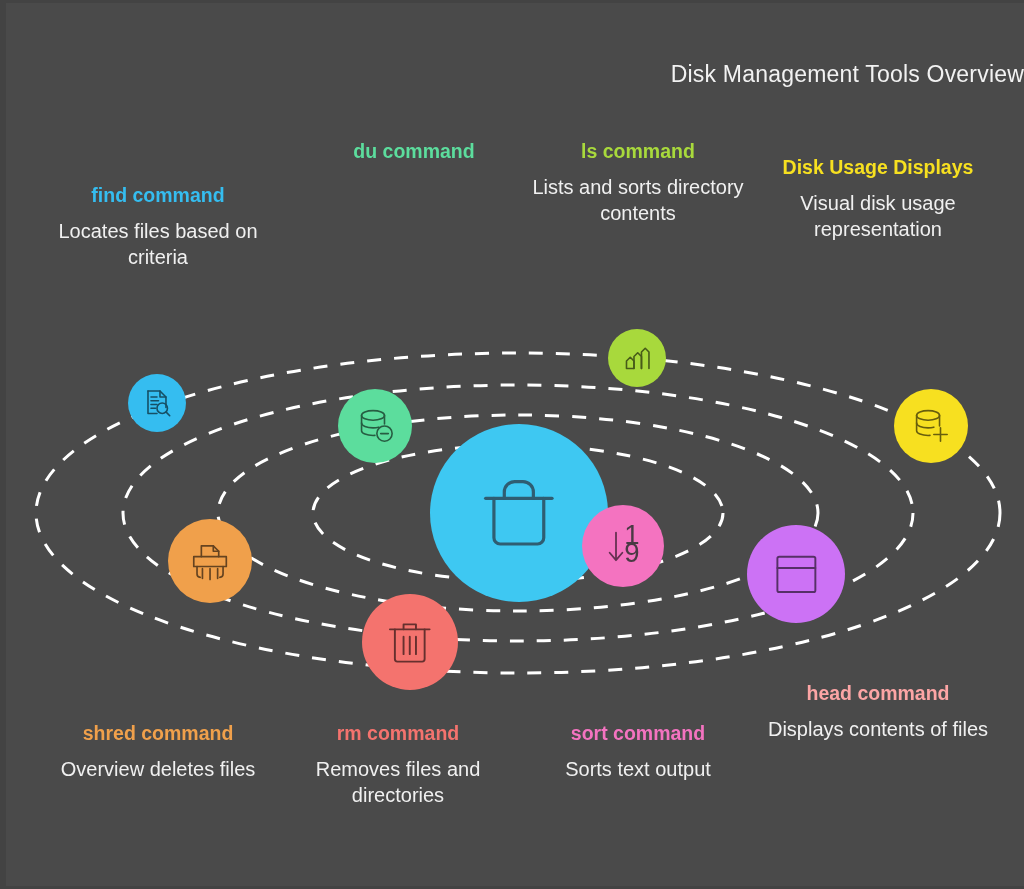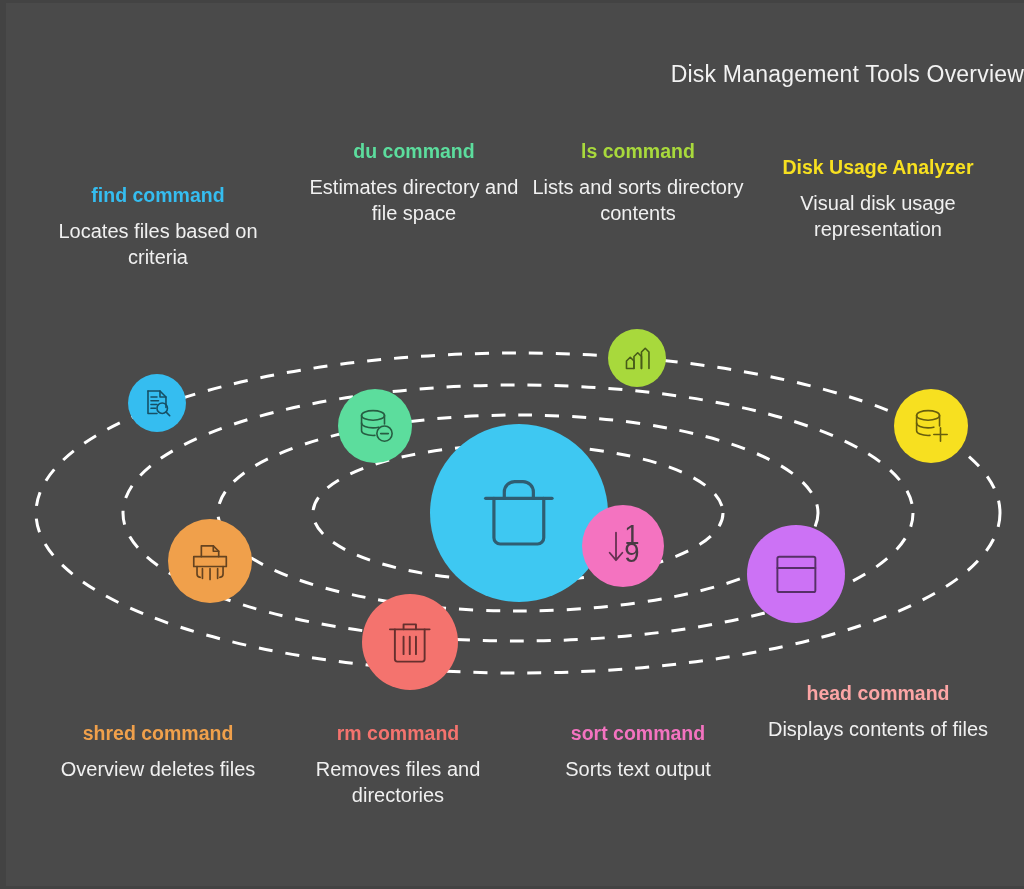--- a/index.html
+++ b/index.html
@@ -179,28 +179,27 @@
         </span>
       </div>
     </div>
   <div id="labels-layer">
       <div class="label" style="left: 38px; top: 180px; width: 228px;">
         <span class="lbl-title" style="color:#35bdf0">find command</span>
      <span class="lbl-desc">Locates files based on criteria</span>
       </div>
       <div class="label" style="left: 294px; top: 136px; width: 228px;">
         <span class="lbl-title" style="color:#5cdd9d">du command</span>
-     <span class="lbl-desc">Estimates directory and file space</span>
       </div>
       <div class="label" style="left: 518px; top: 136px; width: 228px;">
         <span class="lbl-title" style="color:#a8d93c">ls command</span>
      <span class="lbl-desc">Lists and sorts directory contents</span>
       </div>
       <div class="label" style="left: 758px; top: 152px; width: 228px;">
-        <span class="lbl-title" style="color:#f7e020">Disk Usage Analyzer</span>
+        <span class="lbl-title" style="color:#f7e020">Disk Usage Displays</span>
      <span class="lbl-desc">Visual disk usage representation</span>
       </div>
       <div class="label" style="left: 38px; top: 678px; width: 228px; margin-top: 40px;">
         <span class="lbl-title" style="color:#f0a04b">shred command</span>
      <span class="lbl-desc">Overview deletes files</span>
       </div>
       <div class="label" style="left: 278px; top: 718px; width: 228px;">
         <span class="lbl-title" style="color:#f4736e">rm command</span>
      <span class="lbl-desc">Removes files and directories</span>
       </div>

